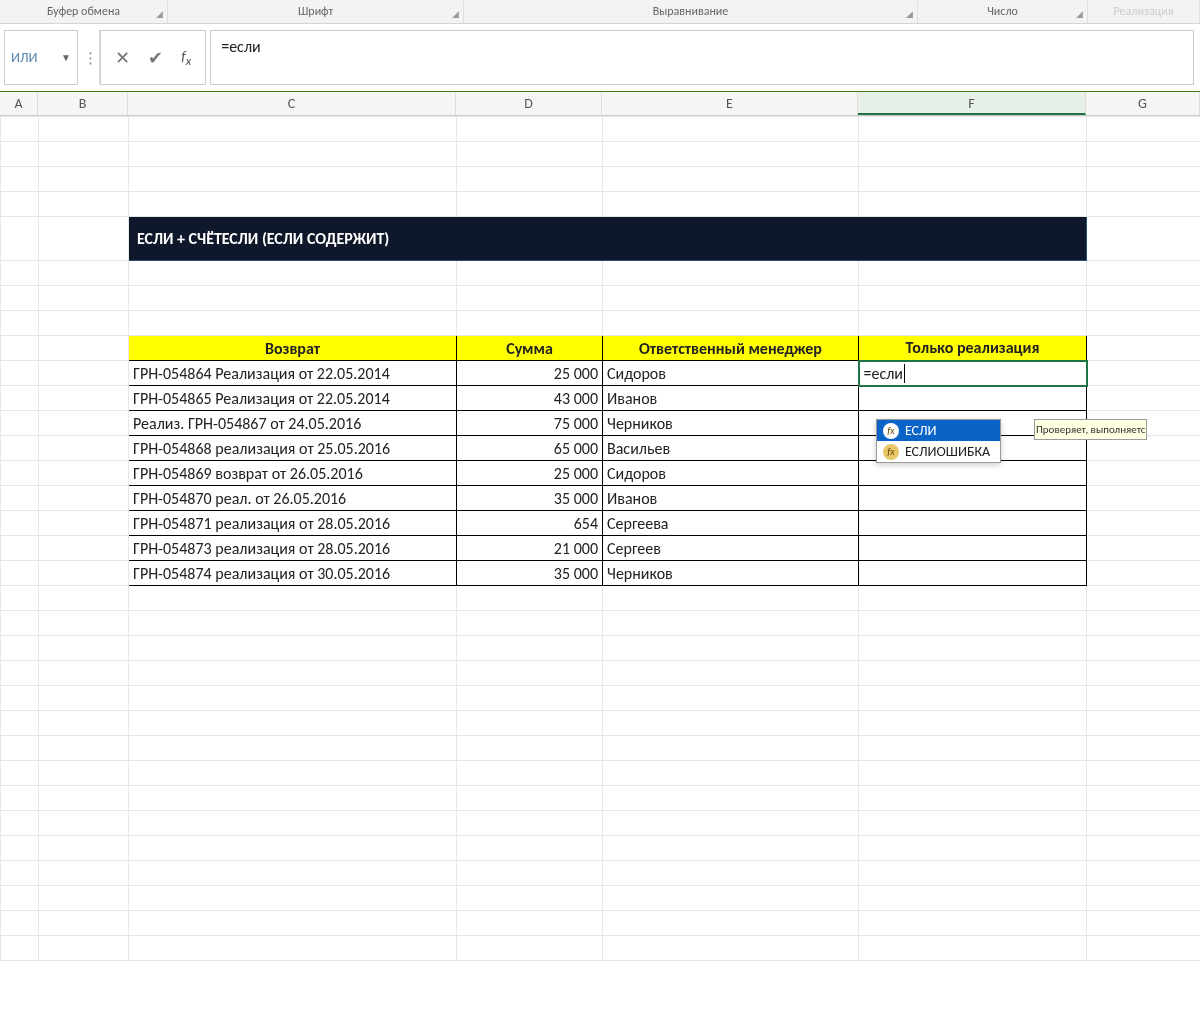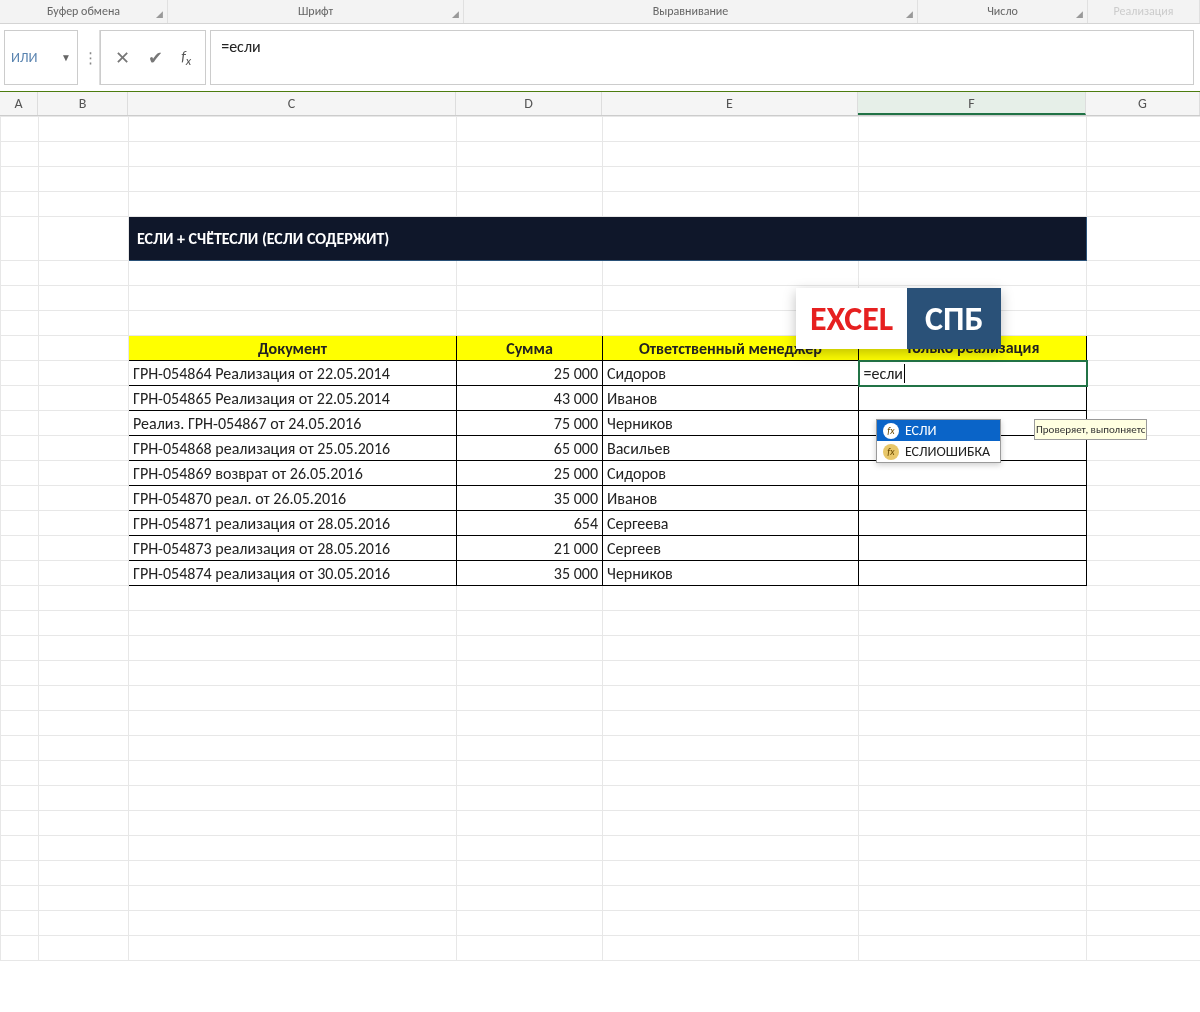--- a/index.html
+++ b/index.html
@@ -177,21 +177,21 @@
           <td></td>
           <td></td>
           <td></td>
           <td></td>
           <td></td>
           <td></td>
         </tr>
         <tr>
           <td></td>
           <td></td>
-          <td class="hdr-cell">Документ</td>
+          <td class="hdr-cell">Возврат</td>
           <td class="hdr-cell">Сумма</td>
           <td class="hdr-cell">Ответственный менеджер</td>
           <td class="hdr-cell">Только реализация</td>
           <td></td>
         </tr>
         <tr>
           <td></td>
           <td></td>
           <td class="data-cell">ГРН-054864 Реализация от 22.05.2014</td>
           <td class="data-cell num">25 000</td>
@@ -402,24 +402,20 @@
           <td></td>
           <td></td>
           <td></td>
           <td></td>
           <td></td>
           <td></td>
         </tr>
       </tbody>
 </table>
 
-<div class="watermark">
-  <div class="w1">EXCEL</div>
-  <div class="w2">СПБ</div>
-</div>
 
 <div class="autocomplete" id="ac">
       <div class="ac-item sel">
         <span class="ac-fx">fx</span>
         <span>ЕСЛИ</span>
       </div>
       <div class="ac-item">
         <span class="ac-fx">fx</span>
         <span>ЕСЛИОШИБКА</span>
       </div>

